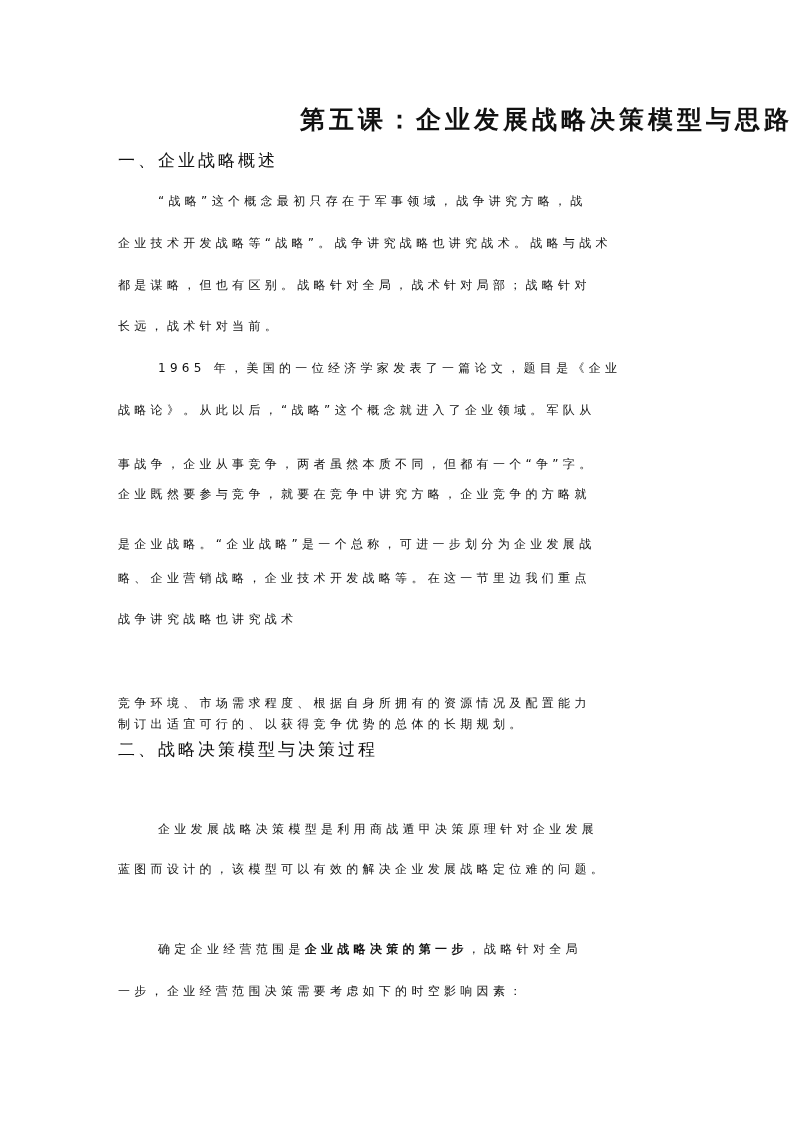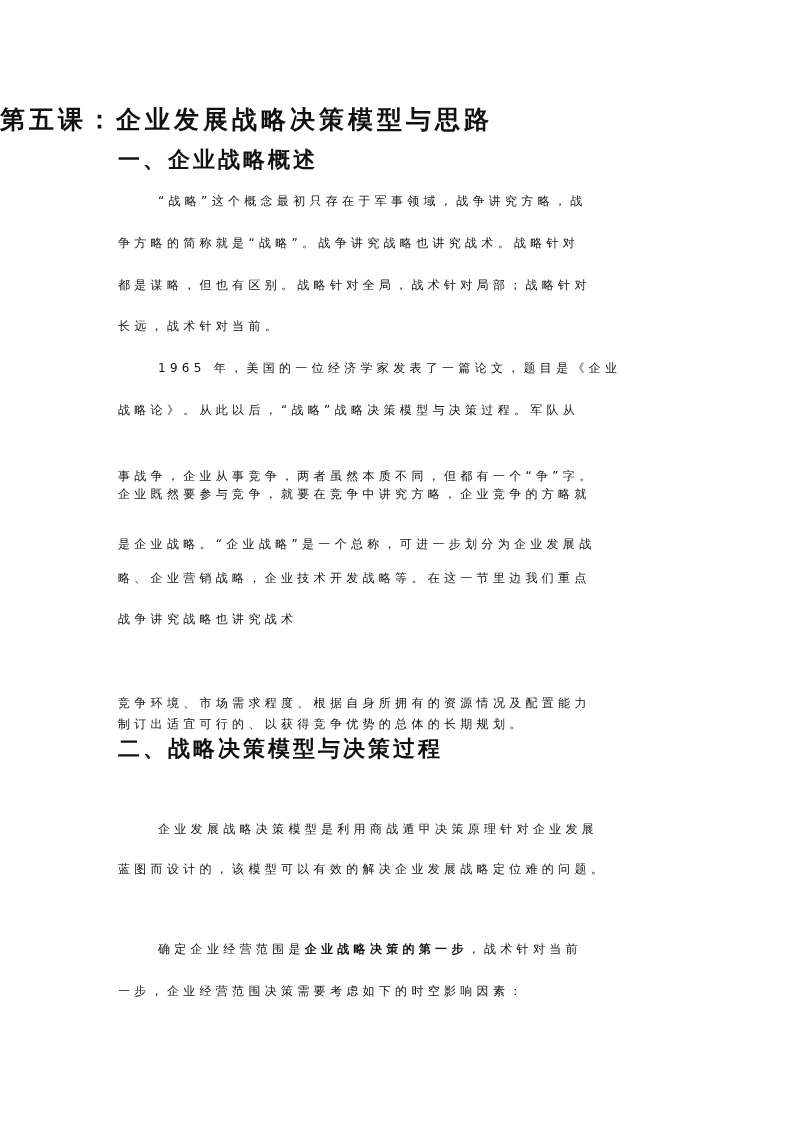--- a/index.html
+++ b/index.html
@@ -1,52 +1,52 @@
 <!DOCTYPE html>
 <html><head>
 <meta charset="utf-8">
 <style>
   html, body { margin: 0; padding: 0; background: #ffffff; }
   body { width: 793px; height: 1122px; position: relative; overflow: hidden;
          font-family: "DejaVu Sans", "Liberation Sans", sans-serif; color: #111; }
   .page { position: absolute; left: 0; top: 0; width: 793px; height: 1122px; }
-  .title { position: absolute; left: 0; width: 793px; top: 103px; text-align: left;
+  .title { position: absolute; left: 0; width: 793px; top: 103px; text-align: right;
            font-size: 25px; font-weight: bold; letter-spacing: 4px; line-height: 34px; }
-  .h { position: absolute; left: 118px; font-size: 22px; font-weight: bold; letter-spacing: 3px; line-height: 24px; }
+  .h { position: absolute; left: 118px; font-size: 17px; font-weight: normal; letter-spacing: 3px; line-height: 24px; }
   .line { position: absolute; left: 118px; width: 560px; font-size: 12px; line-height: 24px;
           letter-spacing: 4.3px; white-space: nowrap; }
   .ind { left: 158px; }
   b { font-weight: bold; }
 </style>
 </head>
 <body>
 
 <div class="page">
   <div class="title">第五课：企业发展战略决策模型与思路</div>
 
   <div class="h" style="top:148px">一、企业战略概述</div>
 
   <div class="line ind" style="top:189px">“战略”这个概念最初只存在于军事领域，战争讲究方略，战</div>
-  <div class="line" style="top:231px">争方略的简称就是“战略”。战争讲究战略也讲究战术。战略针对</div>
+  <div class="line" style="top:231px">企业技术开发战略等“战略”。战争讲究战略也讲究战术。战略与战术</div>
   <div class="line" style="top:273px">都是谋略，但也有区别。战略针对全局，战术针对局部；战略针对</div>
   <div class="line" style="top:314px">长远，战术针对当前。</div>
 
   <div class="line ind" style="top:356px">1965 年，美国的一位经济学家发表了一篇论文，题目是《企业</div>
-  <div class="line" style="top:398px">战略论》。从此以后，“战略”战略决策模型与决策过程。军队从</div>
-  <div class="line" style="top:464px">事战争，企业从事竞争，两者虽然本质不同，但都有一个“争”字。</div>
+  <div class="line" style="top:398px">战略论》。从此以后，“战略”这个概念就进入了企业领域。军队从</div>
+  <div class="line" style="top:452px">事战争，企业从事竞争，两者虽然本质不同，但都有一个“争”字。</div>
   <div class="line" style="top:482px">企业既然要参与竞争，就要在竞争中讲究方略，企业竞争的方略就</div>
   <div class="line" style="top:532px">是企业战略。“企业战略”是一个总称，可进一步划分为企业发展战</div>
   <div class="line" style="top:566px">略、企业营销战略，企业技术开发战略等。在这一节里边我们重点</div>
   <div class="line" style="top:607px">战争讲究战略也讲究战术</div>
 
   <div class="line" style="top:691px">竞争环境、市场需求程度、根据自身所拥有的资源情况及配置能力</div>
   <div class="line" style="top:712px">制订出适宜可行的、以获得竞争优势的总体的长期规划。</div>
 
   <div class="h" style="top:737px">二、战略决策模型与决策过程</div>
 
   <div class="line ind" style="top:817px">企业发展战略决策模型是利用商战遁甲决策原理针对企业发展</div>
   <div class="line" style="top:857px">蓝图而设计的，该模型可以有效的解决企业发展战略定位难的问题。</div>
 
   <div class="line ind" style="top:937px">
-    <span>确定企业经营范围是</span><b>企业战略决策的第一步</b><span>，战术针对当前</span>
+    <span>确定企业经营范围是</span><b>企业战略决策的第一步</b><span>，战略针对全局</span>
   </div>
   <div class="line" style="top:979px">一步，企业经营范围决策需要考虑如下的时空影响因素：</div>
 </div>
 
 </body></html>

